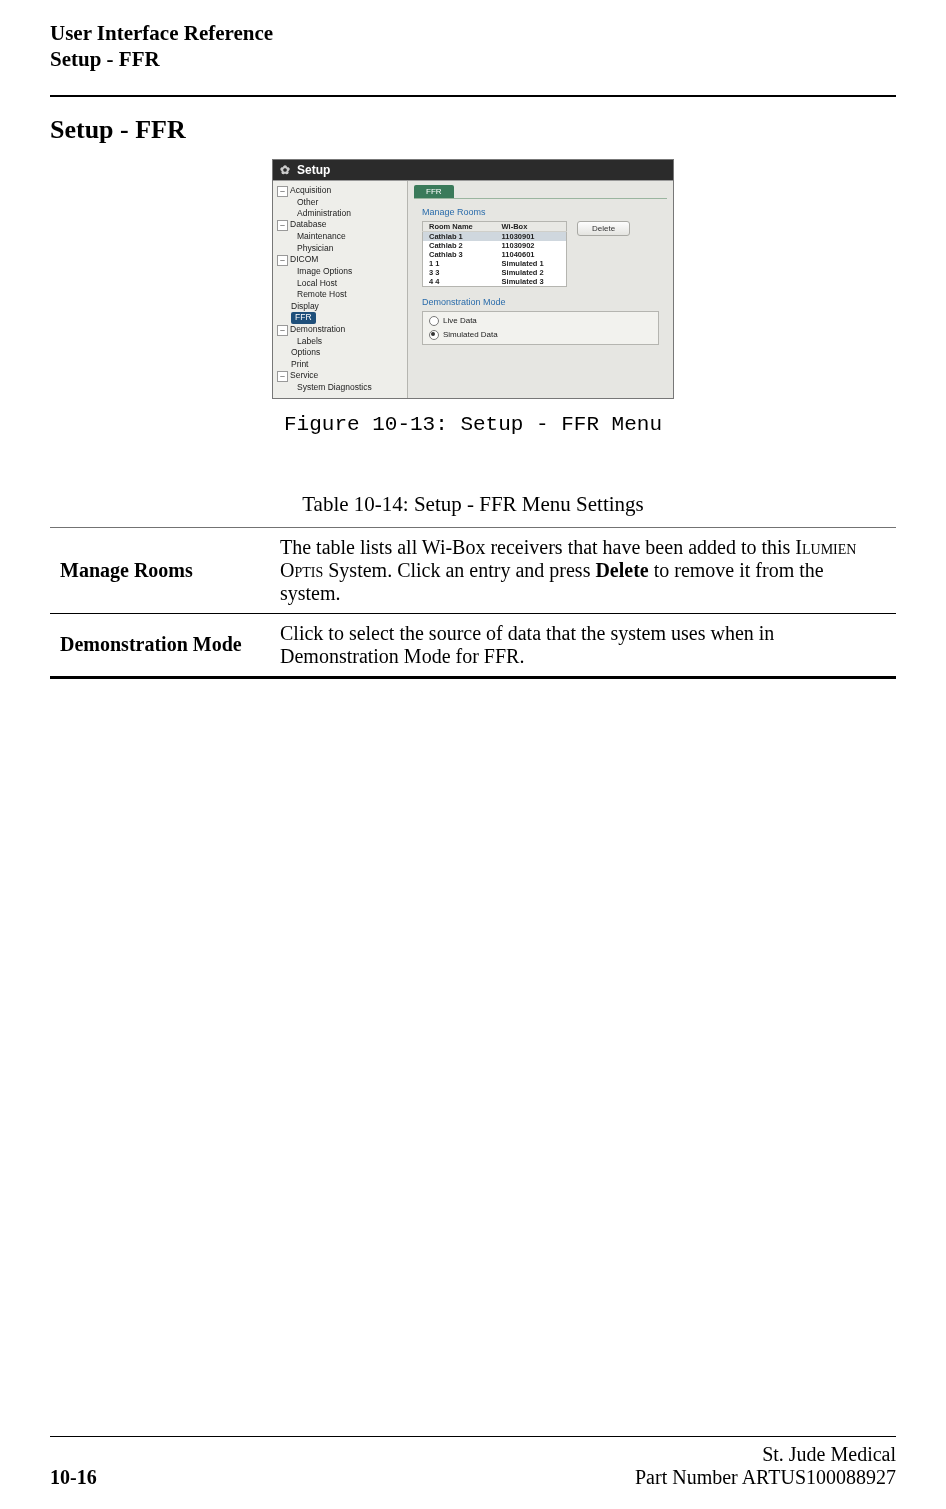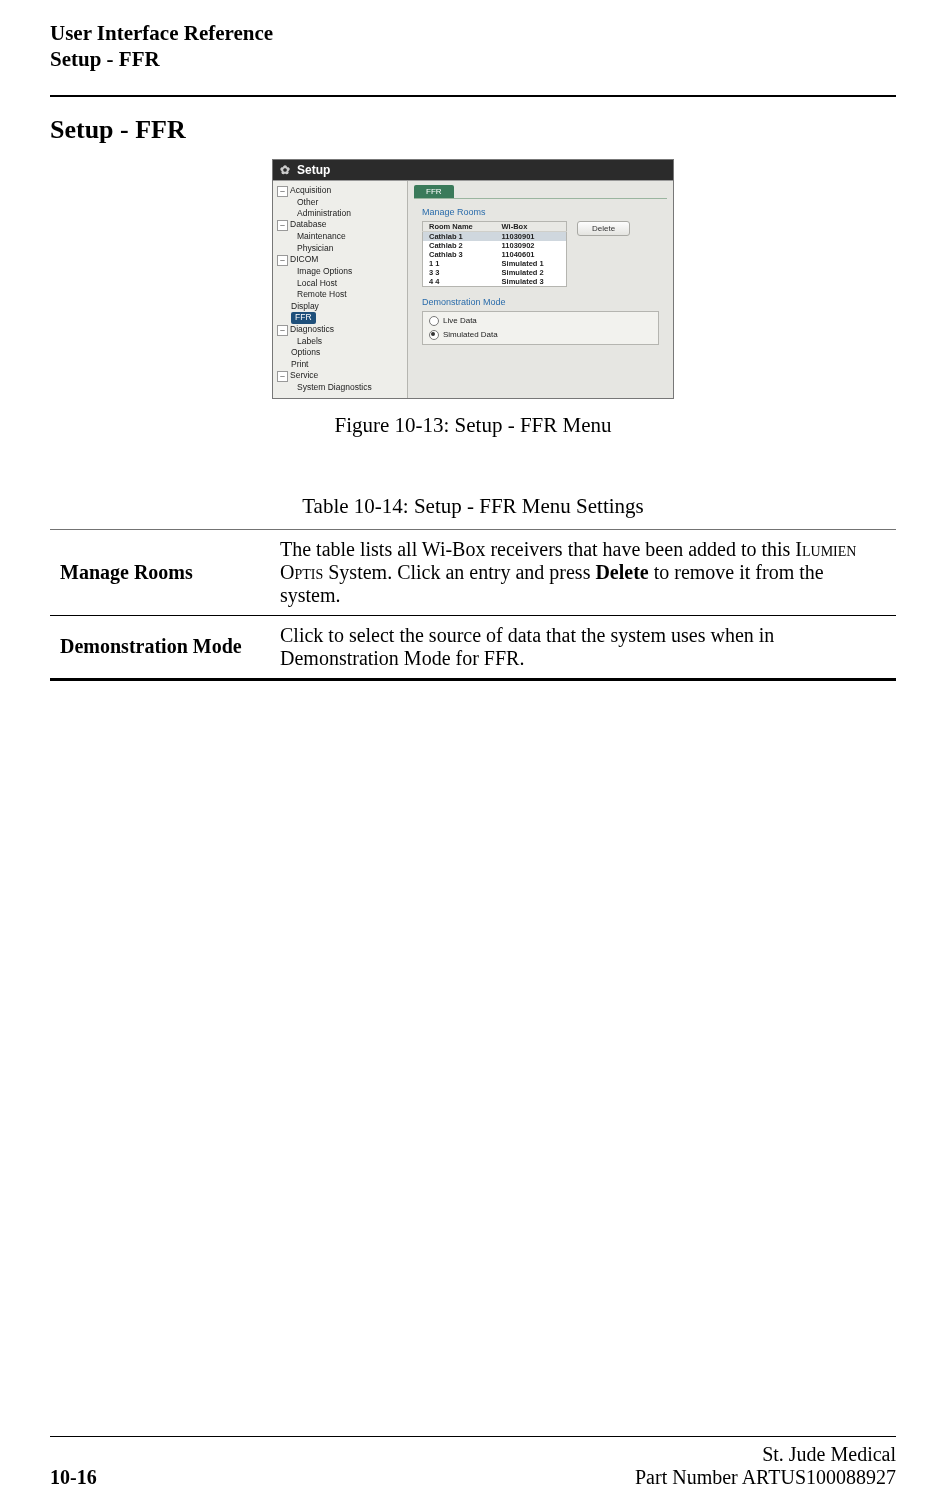--- a/index.html
+++ b/index.html
@@ -193,20 +193,21 @@
     padding: 6px 8px;
     background: #ddddd8;
   }
   .setup-footer .right { display: flex; gap: 8px; }
   .btn.disabled { color: #9a9a94; }
 
   .figure-caption {
     margin-top: 14px;
     font-size: 21px;
     text-align: center;
+    font-family: Liberation Mono, monospace;
   }
 
   .table-caption {
     margin-top: 56px;
     font-size: 21px;
     text-align: center;
   }
   table.settings {
     width: 100%;
     margin-top: 10px;
@@ -293,21 +294,21 @@
           <div class="tree-item tree-child">Image Options</div>
           <div class="tree-item tree-child">Local Host</div>
           <div class="tree-item tree-child">Remote Host</div>
 
           <div class="tree-item" style="padding-left:14px">Display</div>
           <div class="tree-item" style="padding-left:14px">
             <span class="tree-sel">FFR</span>
           </div>
 
           <div class="tree-item">
-            <span class="tree-toggle">–</span><span>Diagnostics</span>
+            <span class="tree-toggle">–</span><span>Demonstration</span>
           </div>
           <div class="tree-item tree-child">Labels</div>
 
           <div class="tree-item" style="padding-left:14px">Options</div>
           <div class="tree-item" style="padding-left:14px">Print</div>
 
           <div class="tree-item">
             <span class="tree-toggle">–</span><span>Service</span>
           </div>
           <div class="tree-item tree-child">System Diagnostics</div>

